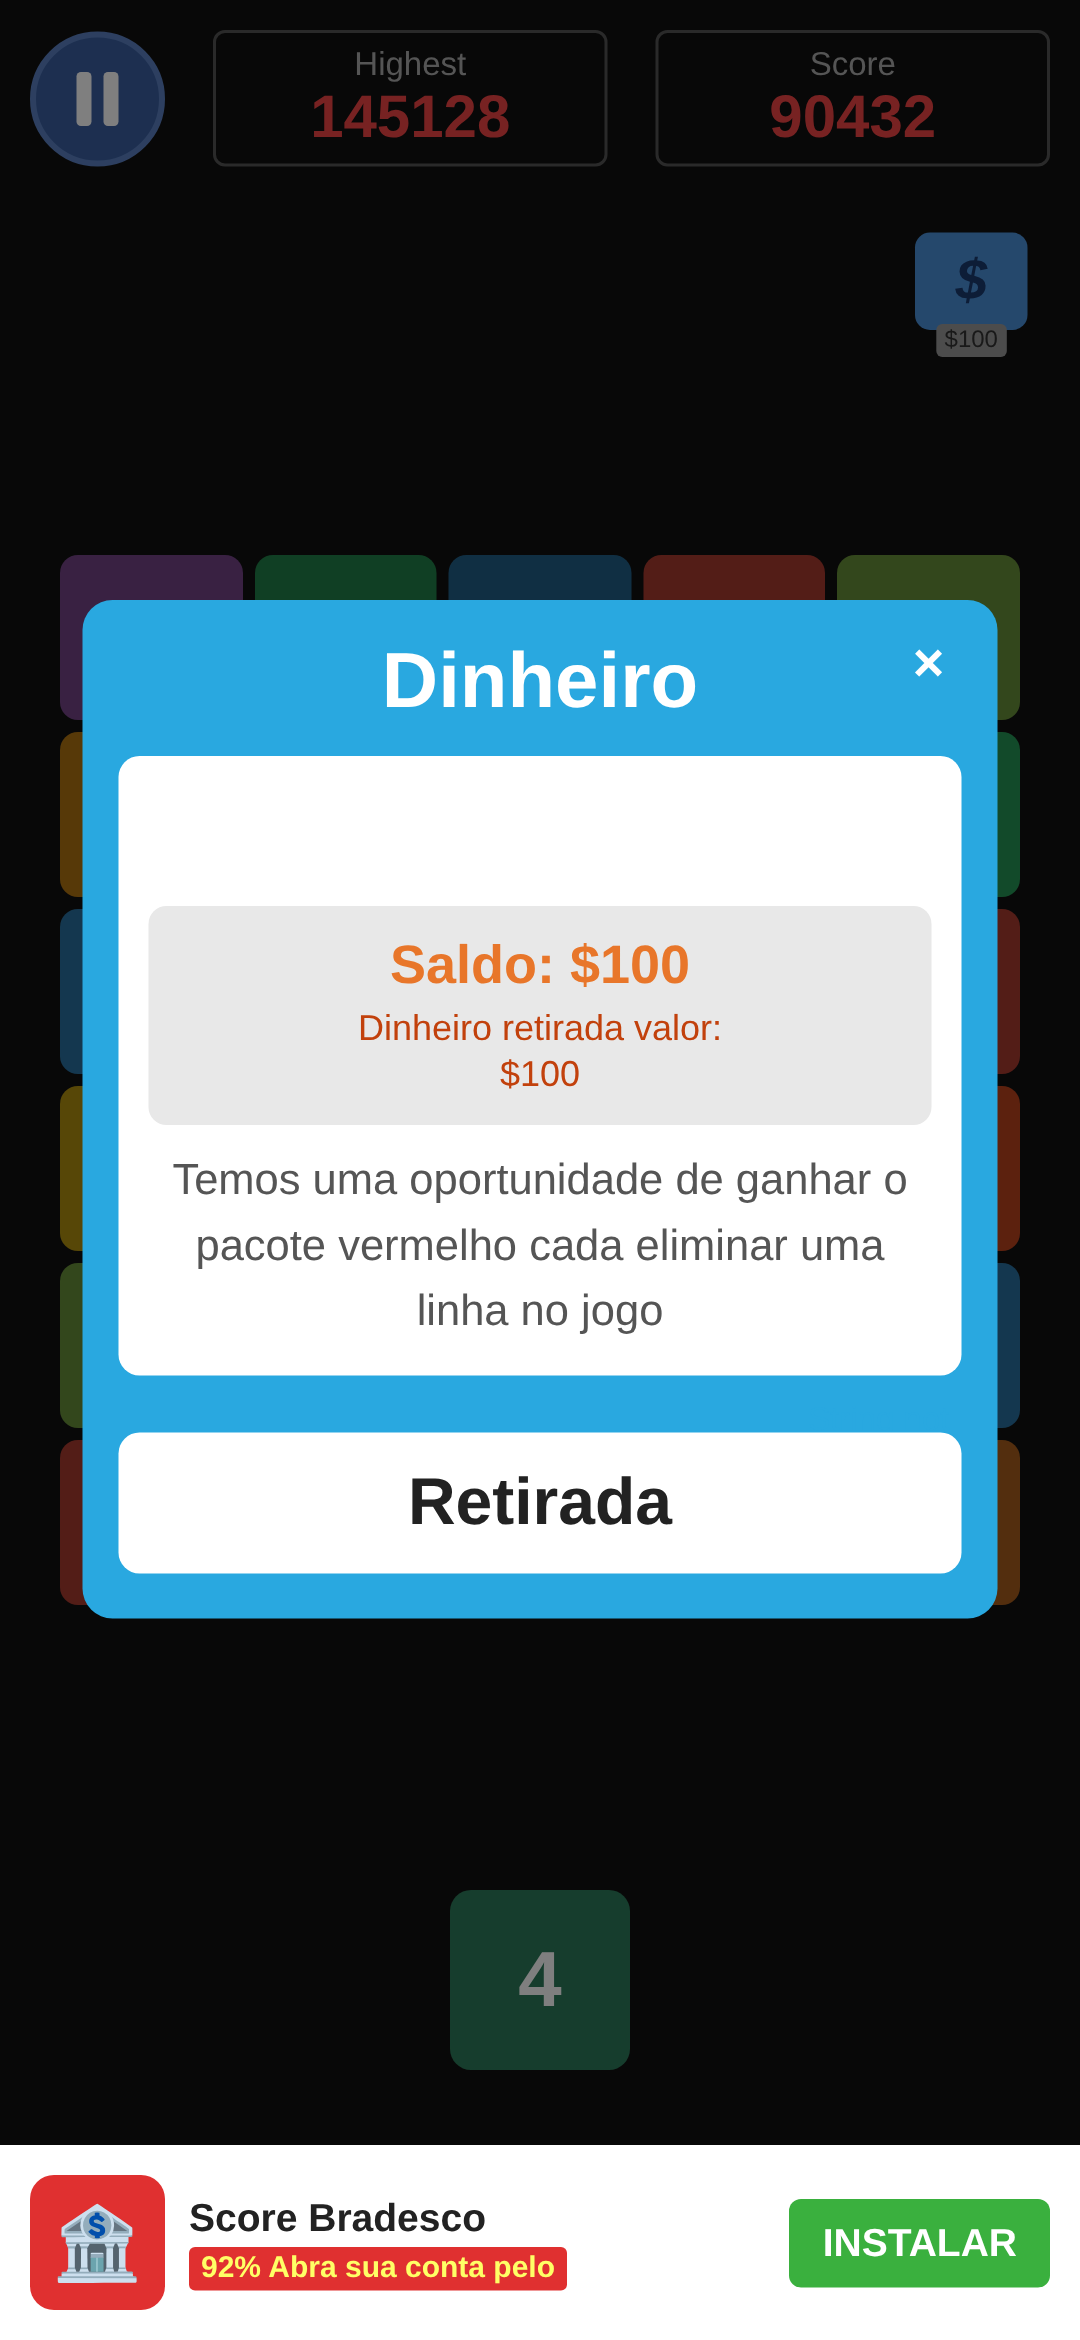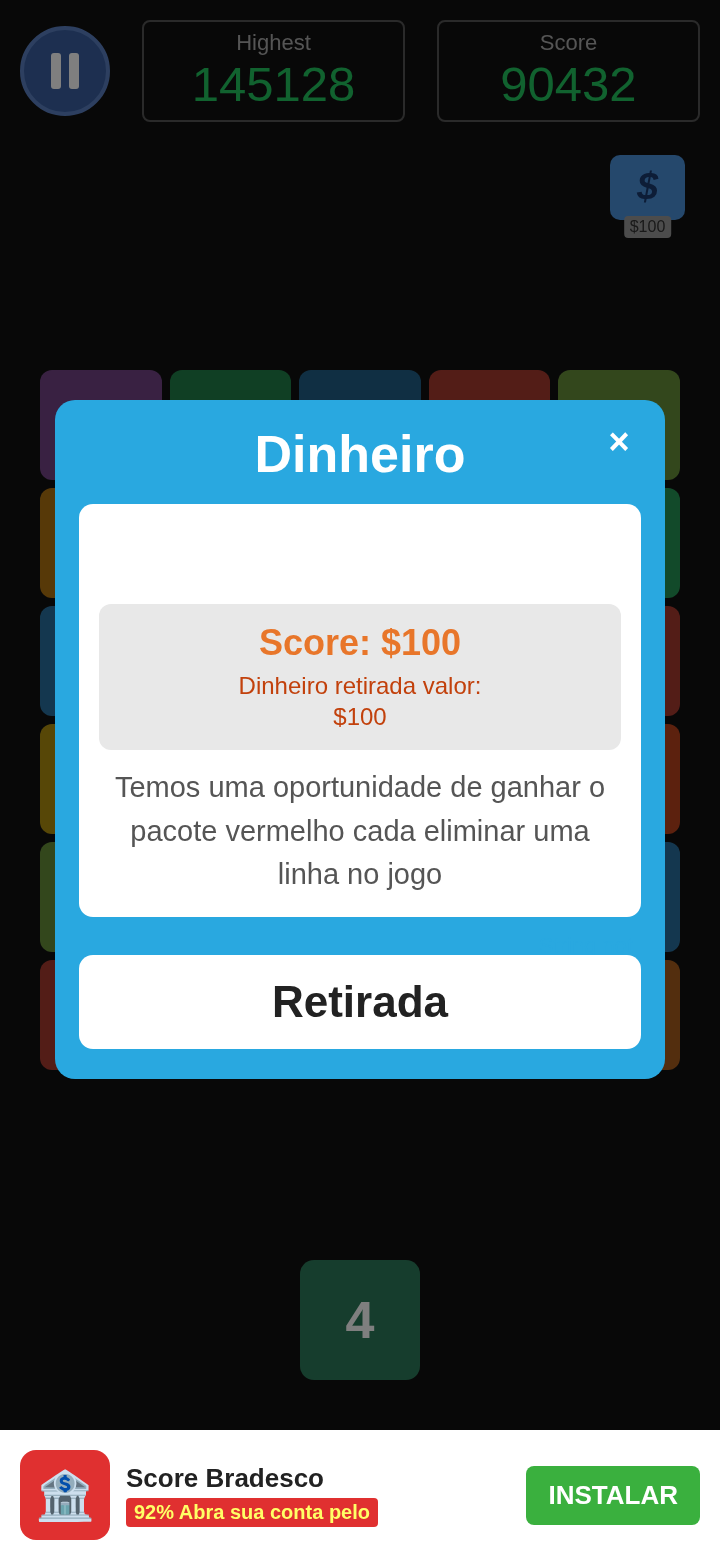--- a/index.html
+++ b/index.html
@@ -59,23 +59,23 @@
       text-align: center;
       padding: 8px 12px;
       color: white;
     }
     .score-label {
       font-size: 22px;
       color: #aaa;
       font-weight: normal;
     }
     .score-value {
-      font-size: 49px;
-      font-weight: normal;
-      color: #22c55e;
+      font-size: 40px;
+      font-weight: bold;
+      color: #ef4444;
     }
 
     
     .dollar-icon {
       position: absolute;
       top: 155px;
       right: 30px;
       width: 80px; height: 80px;
       z-index: 5;
     }
@@ -390,21 +390,21 @@
   <div class="modal-header">
     <div class="modal-title">Dinheiro</div>
     <button class="close-btn">×</button>
   </div>
 
   <div class="modal-card">
 
     <div style="height: 80px;"></div>
 
     <div class="saldo-box">
-      <div class="saldo-amount">Score: $100</div>
+      <div class="saldo-amount">Saldo: $100</div>
       <div class="saldo-desc">
         <span>Dinheiro retirada valor:</span><br>
         <span>$100</span>
       </div>
     </div>
 
     <div class="modal-desc">Temos uma oportunidade de ganhar o pacote vermelho cada eliminar uma linha no jogo</div>
   </div>
 
   <div class="string-not">String not</div>

